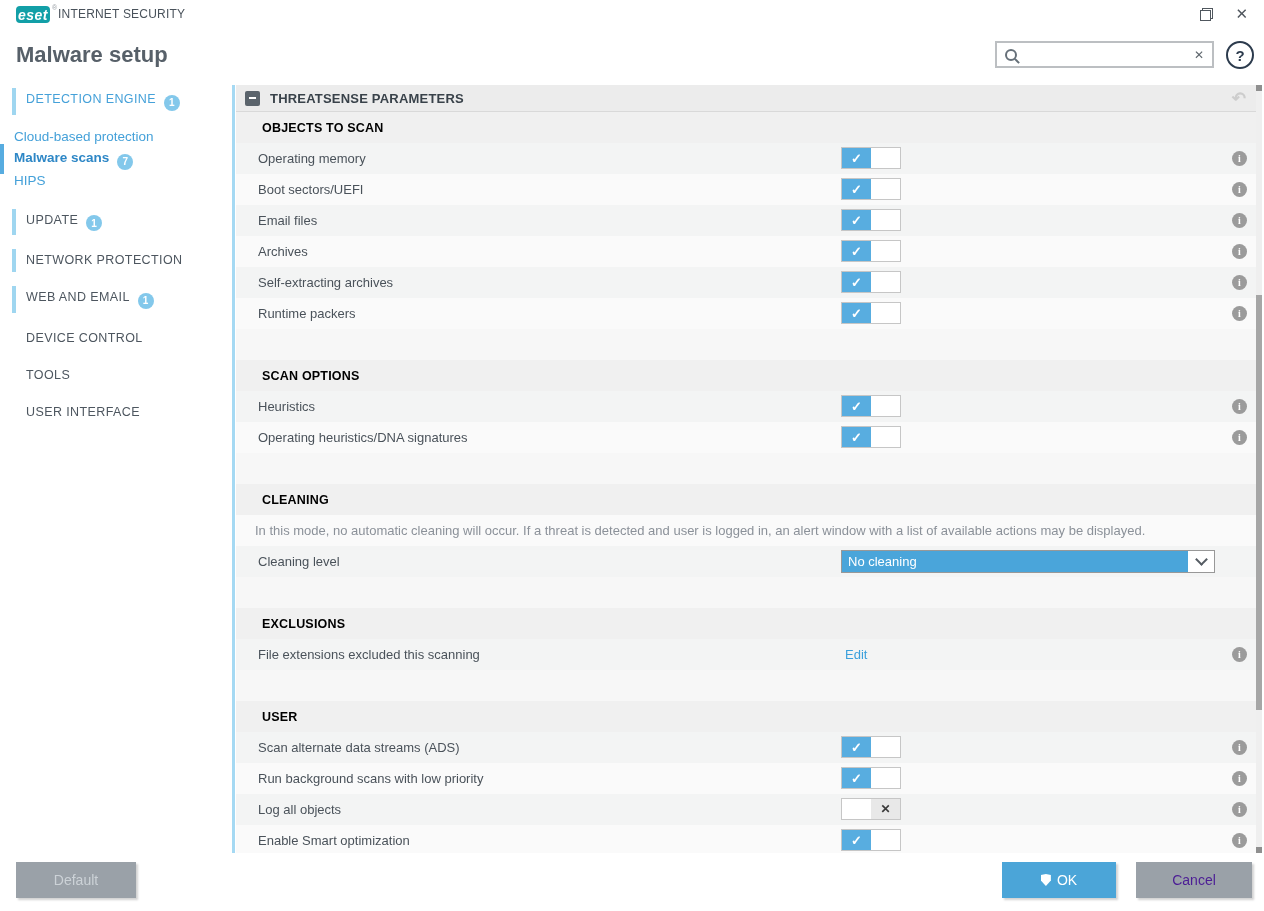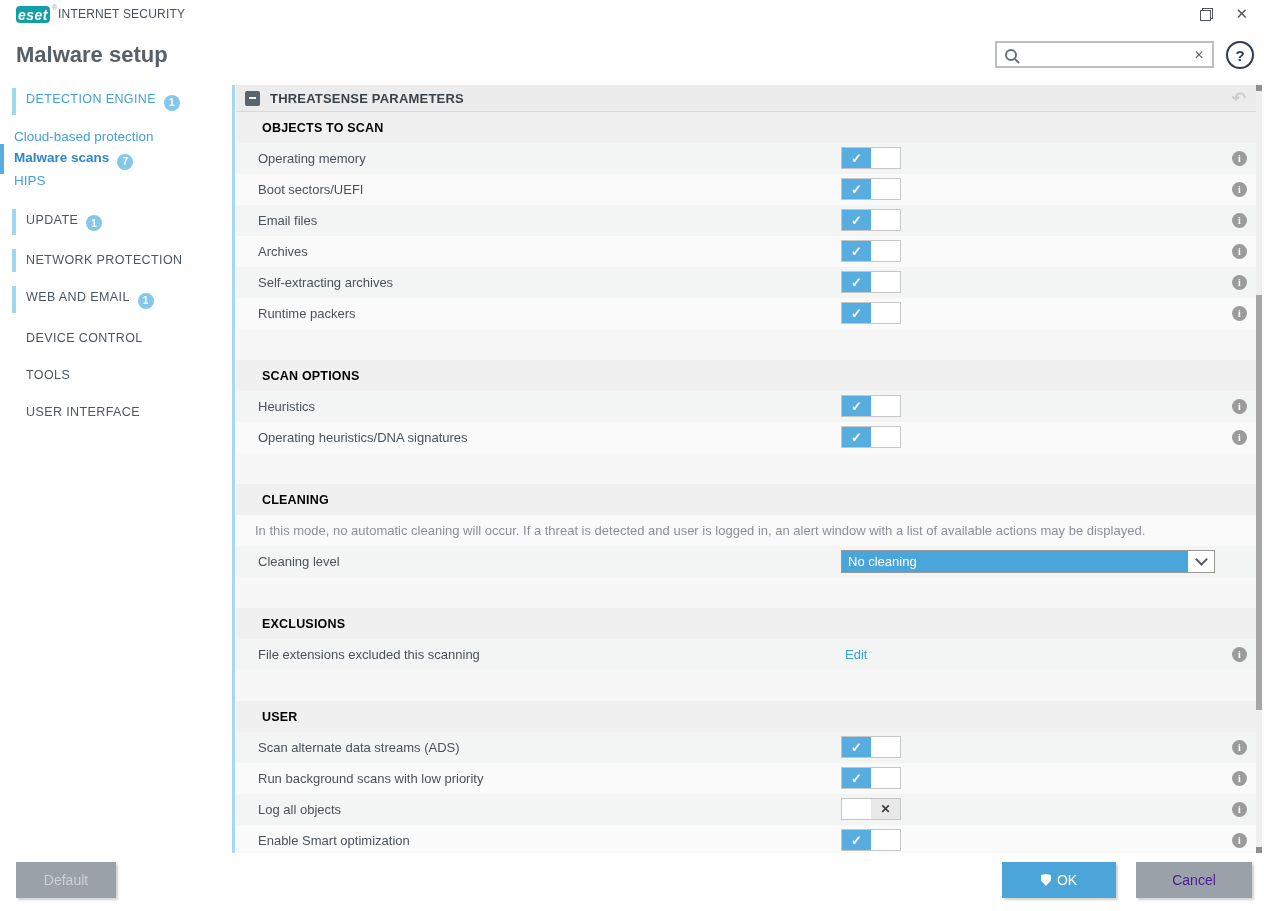--- a/index.html
+++ b/index.html
@@ -94,21 +94,21 @@
   .scroll-track{position:absolute;left:1256px;top:85px;width:6px;bottom:58px;background:#efefef;}
   .scroll-thumb{position:absolute;left:0;top:210px;width:6px;height:415px;background:#a6a6a6;}
   .scroll-cap-t{position:absolute;left:0;top:0;width:6px;height:6px;background:#8f8f8f;}
   .scroll-cap-b{position:absolute;left:0;bottom:0;width:6px;height:6px;background:#8f8f8f;}
 
   
   .footer{position:absolute;left:0;bottom:0;right:0;height:58px;background:#fff;}
   .btn{position:absolute;top:9px;height:36px;border:none;font-size:14px;cursor:pointer;
        font-family:"Liberation Sans",sans-serif;box-shadow:2px 2px 2px rgba(0,0,0,.18);
        display:flex;align-items:center;justify-content:center;}
-  .btn-default{left:16px;width:100px;background:#9aa1a8;color:#ccd2d7;}
+  .btn-default{left:16px;width:120px;background:#9aa1a8;color:#ccd2d7;}
   .btn-ok{left:1002px;width:114px;background:#4ba5d8;color:#fff;}
   .btn-cancel{left:1136px;width:116px;background:#9aa1a8;color:#4c1d95;}
   .shield{width:10px;height:12px;background:#fff;margin-right:6px;
           clip-path:polygon(50% 0,100% 8%,100% 55%,50% 100%,0 55%,0 8%);}
 </style>
 </head>
 <body>
 
 <div class="screen">
 

